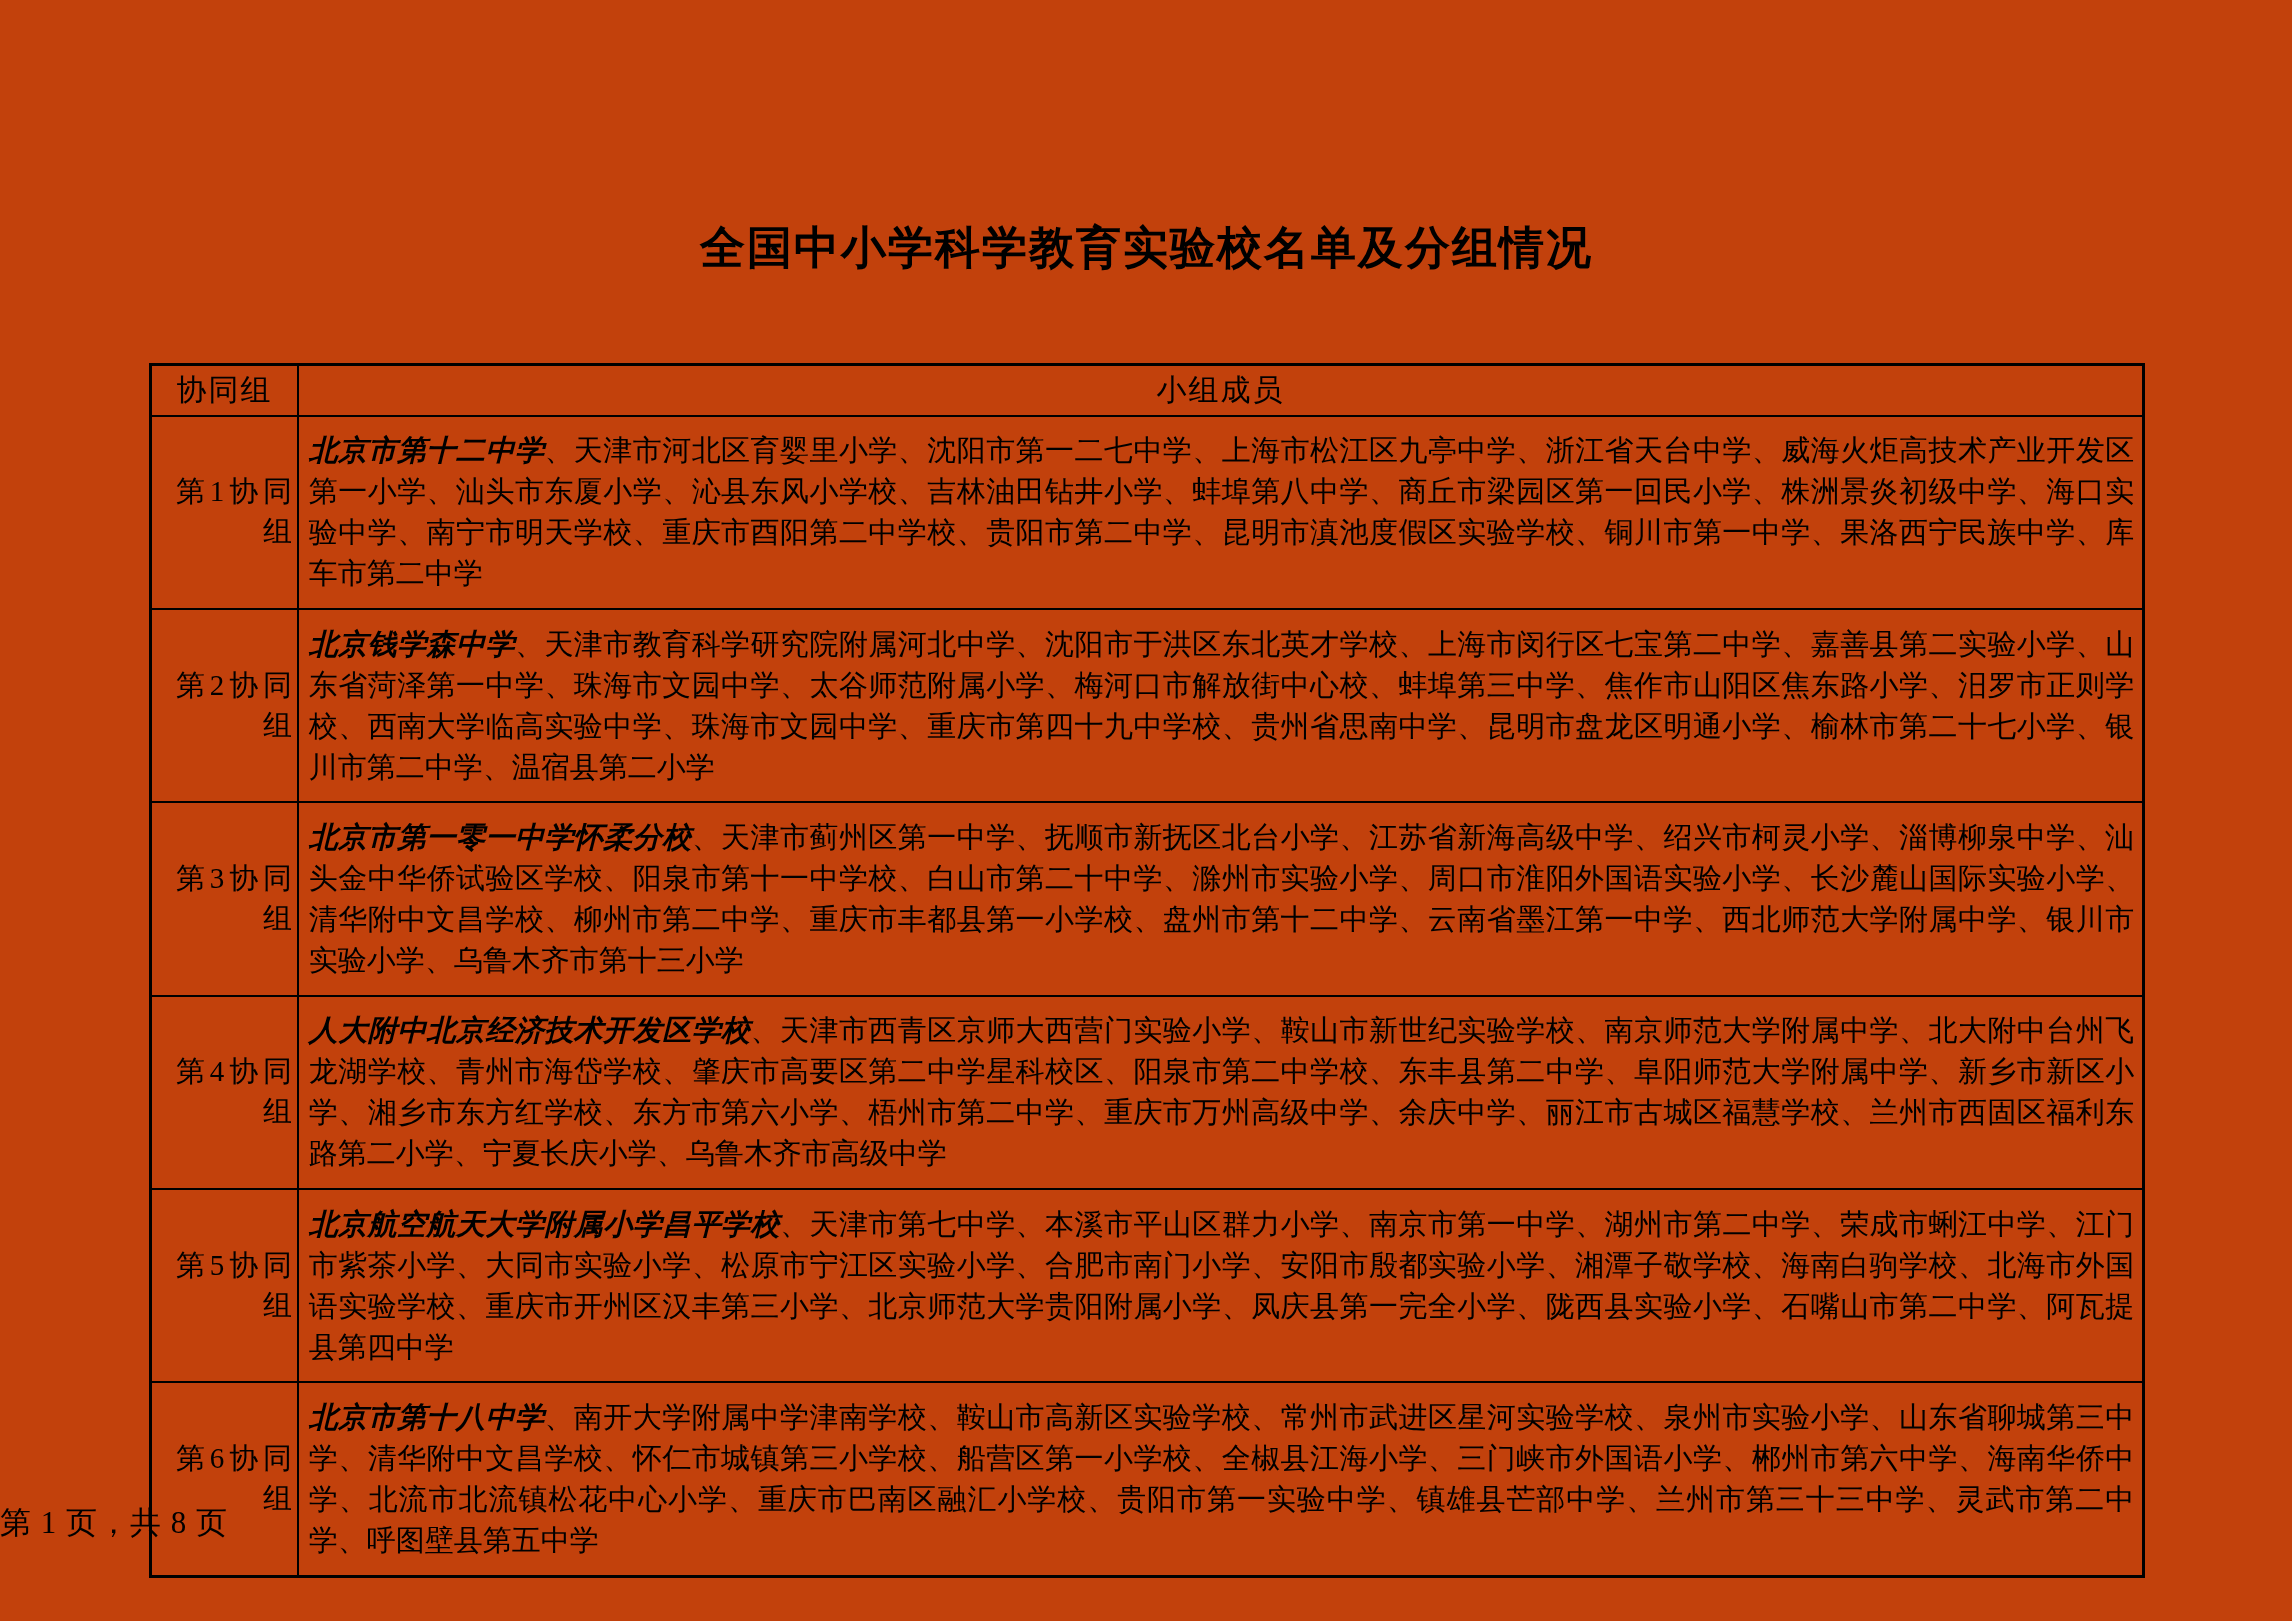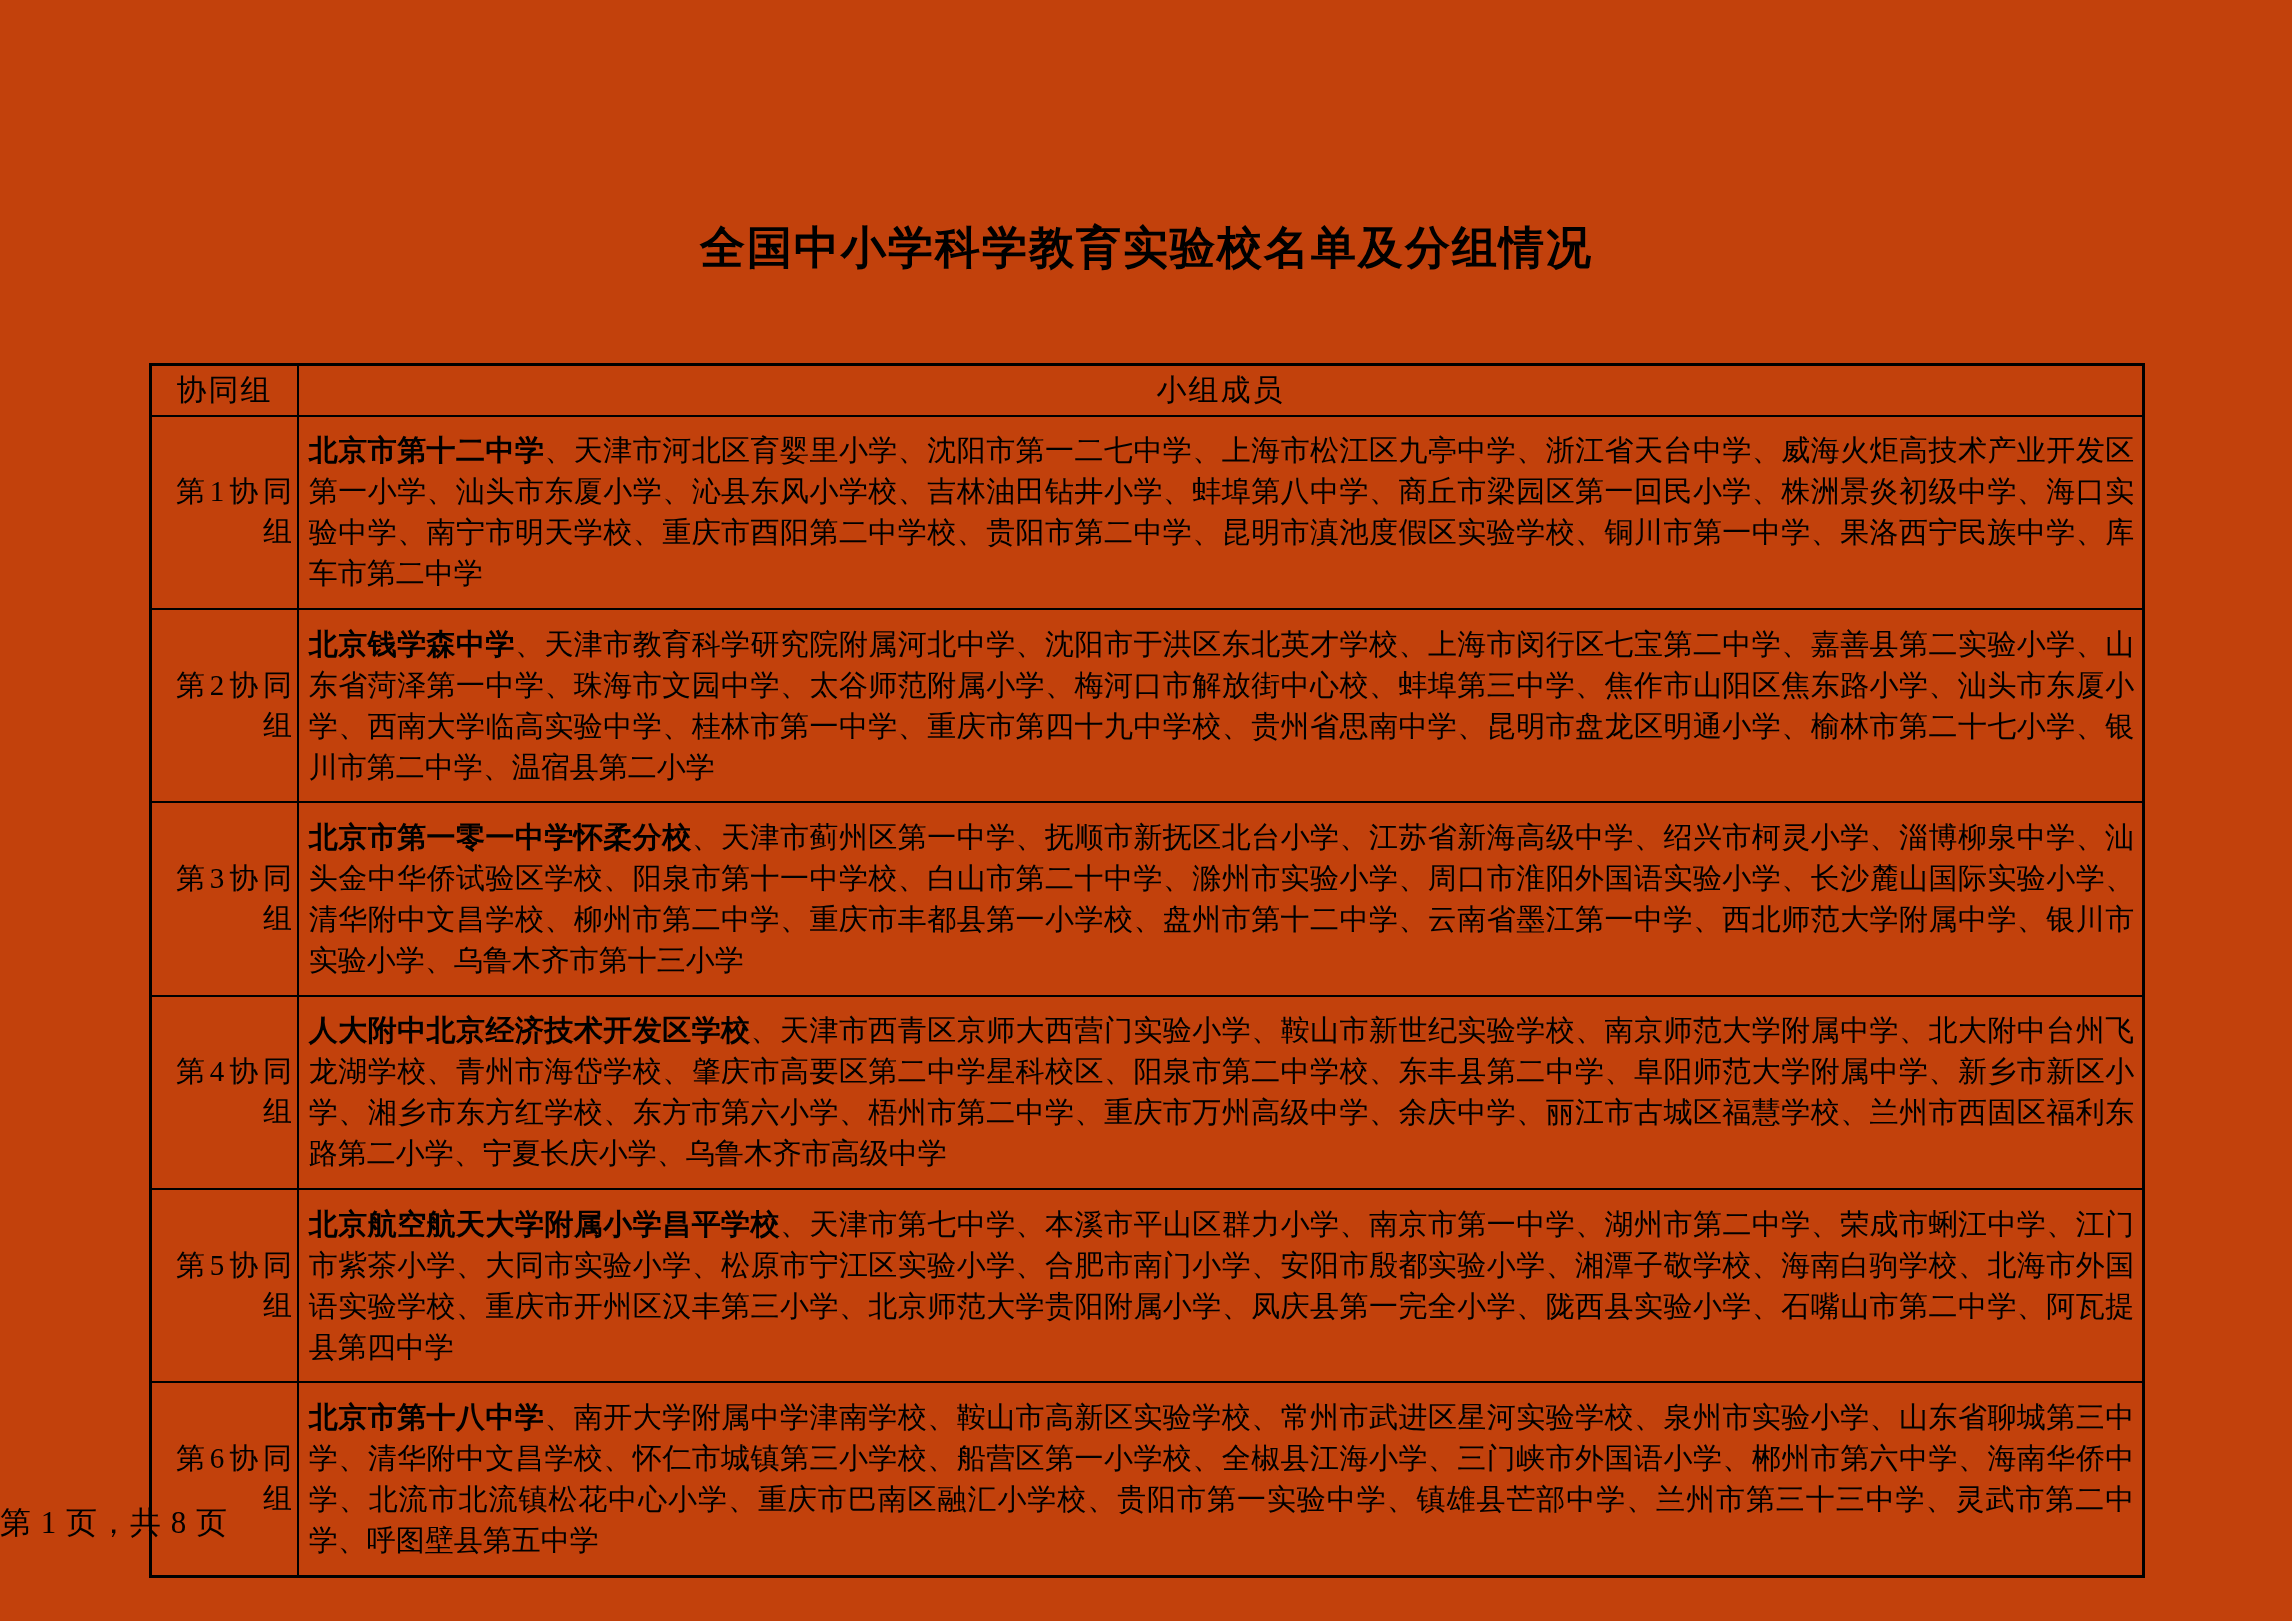--- a/index.html
+++ b/index.html
@@ -72,20 +72,21 @@
   }
   td.members-cell {
     font-size: 29px;
     line-height: 41px;
     text-align: justify;
     padding: 13.7px 7.8px 13.7px 9.8px;
     vertical-align: middle;
   }
   td.members-cell b {
     font-weight: bold;
+    font-style: italic;
   }
   tr.row-3line { height: 160px; }
   tr.row-4line { height: 181px; }
   .page-footer {
     position: absolute;
     top: 1502px;
     left: 0;
     width: 100%;
     text-align: left;
     font-size: 31px;
@@ -106,21 +107,21 @@
         <th class="col-members">小组成员</th>
       </tr>
     </thead>
     <tbody>
       <tr class="row-3line">
         <td class="group-cell">第1协同组</td>
         <td class="members-cell"><b>北京市第十二中学</b><span>、天津市河北区育婴里小学、沈阳市第一二七中学、上海市松江区九亭中学、浙江省天台中学、威海火炬高技术产业开发区第一小学、汕头市东厦小学、沁县东风小学校、吉林油田钻井小学、蚌埠第八中学、商丘市梁园区第一回民小学、株洲景炎初级中学、海口实验中学、南宁市明天学校、重庆市酉阳第二中学校、贵阳市第二中学、昆明市滇池度假区实验学校、铜川市第一中学、果洛西宁民族中学、库车市第二中学</span></td>
       </tr>
       <tr class="row-3line">
         <td class="group-cell">第2协同组</td>
-        <td class="members-cell"><b>北京钱学森中学</b><span>、天津市教育科学研究院附属河北中学、沈阳市于洪区东北英才学校、上海市闵行区七宝第二中学、嘉善县第二实验小学、山东省菏泽第一中学、珠海市文园中学、太谷师范附属小学、梅河口市解放街中心校、蚌埠第三中学、焦作市山阳区焦东路小学、汕头市东厦小学、西南大学临高实验中学、桂林市第一中学、重庆市第四十九中学校、贵州省思南中学、昆明市盘龙区明通小学、榆林市第二十七小学、银川市第二中学、温宿县第二小学</span></td>
+        <td class="members-cell"><b>北京钱学森中学</b><span>、天津市教育科学研究院附属河北中学、沈阳市于洪区东北英才学校、上海市闵行区七宝第二中学、嘉善县第二实验小学、山东省菏泽第一中学、珠海市文园中学、太谷师范附属小学、梅河口市解放街中心校、蚌埠第三中学、焦作市山阳区焦东路小学、汨罗市正则学校、西南大学临高实验中学、珠海市文园中学、重庆市第四十九中学校、贵州省思南中学、昆明市盘龙区明通小学、榆林市第二十七小学、银川市第二中学、温宿县第二小学</span></td>
       </tr>
       <tr class="row-3line">
         <td class="group-cell">第3协同组</td>
         <td class="members-cell"><b>北京市第一零一中学怀柔分校</b><span>、天津市蓟州区第一中学、抚顺市新抚区北台小学、江苏省新海高级中学、绍兴市柯灵小学、淄博柳泉中学、汕头金中华侨试验区学校、阳泉市第十一中学校、白山市第二十中学、滁州市实验小学、周口市淮阳外国语实验小学、长沙麓山国际实验小学、清华附中文昌学校、柳州市第二中学、重庆市丰都县第一小学校、盘州市第十二中学、云南省墨江第一中学、西北师范大学附属中学、银川市实验小学、乌鲁木齐市第十三小学</span></td>
       </tr>
       <tr class="row-4line">
         <td class="group-cell">第4协同组</td>
         <td class="members-cell"><b>人大附中北京经济技术开发区学校</b><span>、天津市西青区京师大西营门实验小学、鞍山市新世纪实验学校、南京师范大学附属中学、北大附中台州飞龙湖学校、青州市海岱学校、肇庆市高要区第二中学星科校区、阳泉市第二中学校、东丰县第二中学、阜阳师范大学附属中学、新乡市新区小学、湘乡市东方红学校、东方市第六小学、梧州市第二中学、重庆市万州高级中学、余庆中学、丽江市古城区福慧学校、兰州市西固区福利东路第二小学、宁夏长庆小学、乌鲁木齐市高级中学</span></td>
       </tr>
       <tr class="row-3line">

